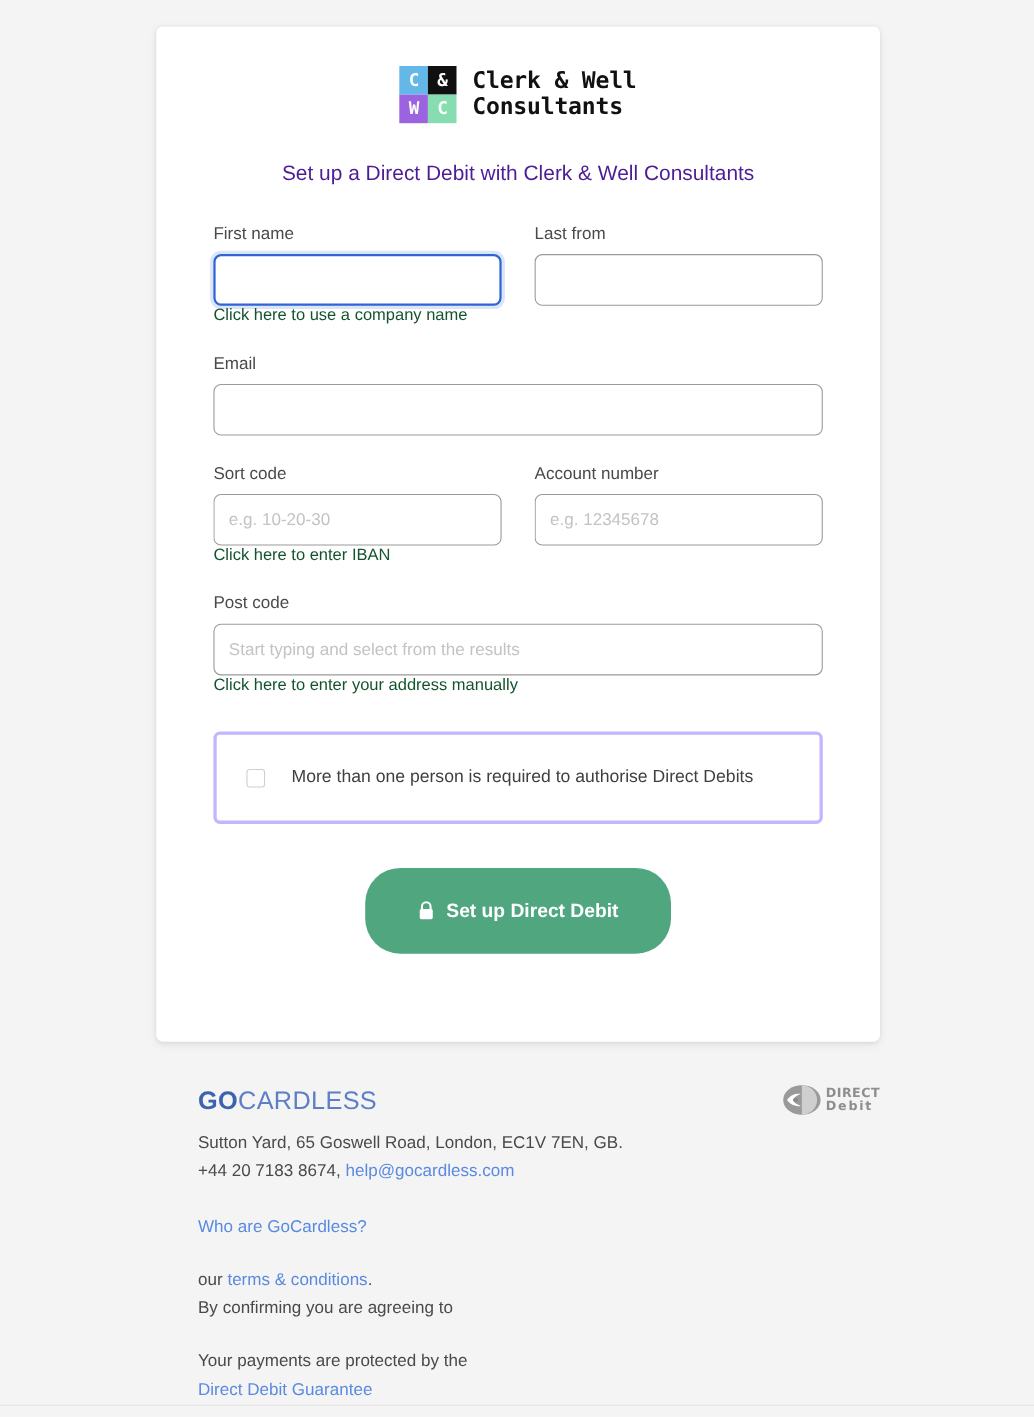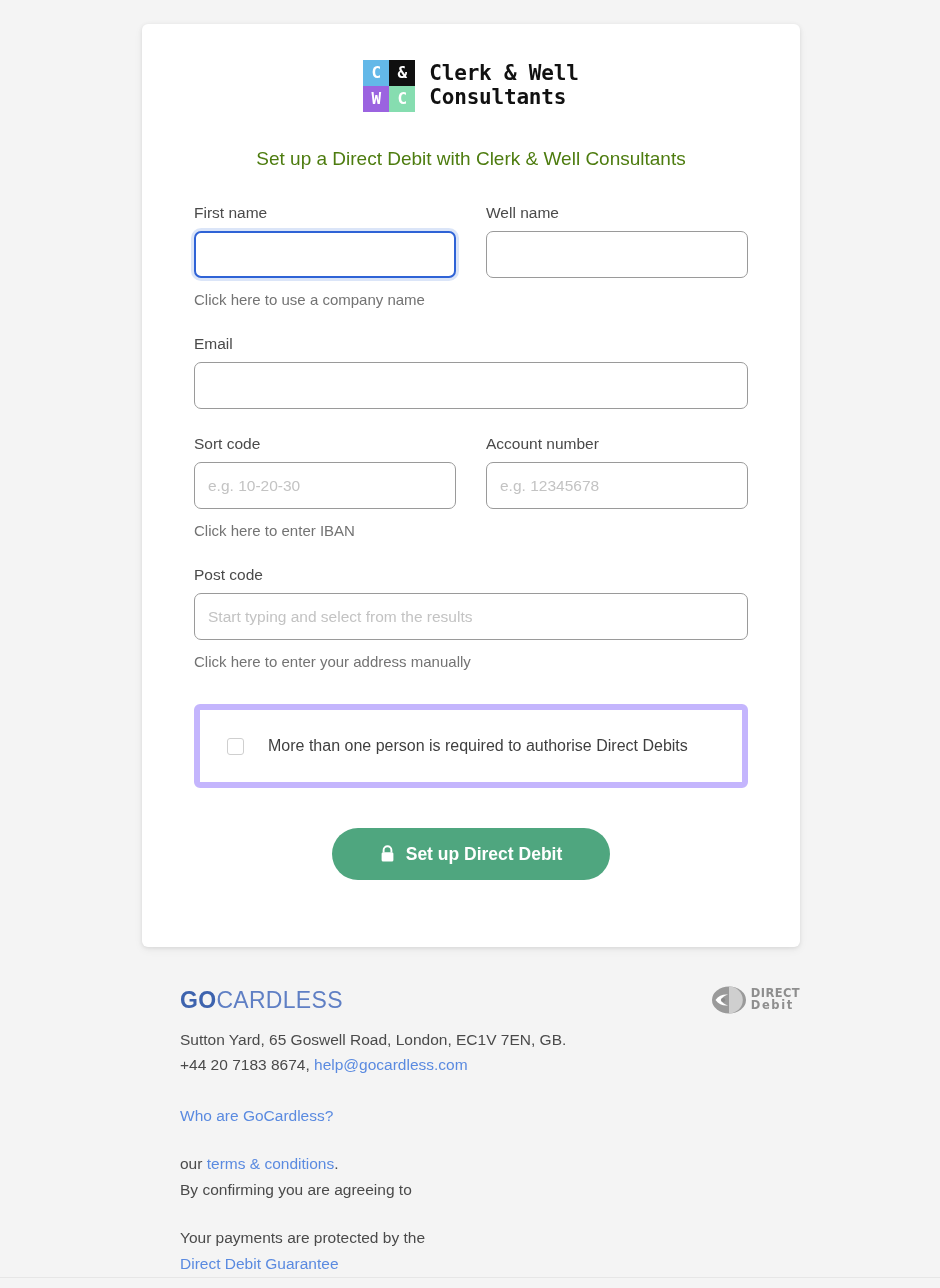--- a/index.html
+++ b/index.html
@@ -53,21 +53,21 @@
     font-size: 21px;
     line-height: 1.12;
     color: #111111;
     letter-spacing: -0.2px;
   }
 
   
   .form-heading {
     text-align: center;
     font-size: 19px;
-    color: #4d7c0f;
+    color: #4c1d95;
     margin-top: 36px;
     font-weight: 400;
   }
 
   
   .form-body { padding: 0 52px; margin-top: 34px; }
   .row { display: flex; gap: 30px; }
   .field { flex: 1; min-width: 0; }
   .field-label {
     display: block;
@@ -88,33 +88,32 @@
     color: #a16207;
     outline: none;
   }
   .text-input::placeholder { color: #c3c3c3; }
   .text-input.focused {
     border: 2px solid #2f63d6;
     box-shadow: 0 0 0 3px rgba(90,138,224,.22);
   }
   .helper-link {
     display: inline-block;
-    margin-top: 13px;
     font-size: 15px;
-    color: #737373;
+    color: #14532d;
     text-decoration: none;
     cursor: pointer;
   }
   .group { margin-top: 0; }
   .gap-lg { margin-top: 26px; }
 
   
   .check-panel {
     margin: 33px 52px 0 52px;
-    border: 6px solid #c4b5fd;
+    border: 3px solid #c4b5fd;
     border-radius: 6px;
     height: 84px;
     display: flex;
     align-items: center;
     padding-left: 27px;
   }
   .checkbox {
     width: 17px; height: 17px;
     border: 1px solid #cfcfcf;
     border-radius: 3px;
@@ -128,21 +127,21 @@
     color: #3f3f3f;
   }
 
   
   .submit-wrap { display: flex; justify-content: center; margin-top: 40px; }
   .submit-btn {
     display: inline-flex;
     align-items: center;
     justify-content: center;
     gap: 11px;
-    height: 52px;
+    height: 78px;
     padding: 17px 48px;
     border: none;
     border-radius: 32px;
     background: #4fa67f;
     color: #ffffff;
     font-family: "Liberation Sans", sans-serif;
     font-size: 17.5px;
     font-weight: 700;
     cursor: pointer;
   }
@@ -221,21 +220,21 @@
     <div class="form-heading">Set up a Direct Debit with Clerk &amp; Well Consultants</div>
 
     <div class="form-body">
 
       <div class="row">
         <div class="field">
           <label class="field-label">First name</label>
           <input class="text-input focused" type="text" autofocus="" placeholder="" style="">
         </div>
         <div class="field">
-          <label class="field-label">Well name</label>
+          <label class="field-label">Last from</label>
           <input class="text-input" type="text" placeholder="" style="">
         </div>
       </div>
       <a class="helper-link">Click here to use a company name</a>
 
       <div class="group gap-lg">
         <label class="field-label">Email</label>
         <input class="text-input" type="email" placeholder="" style="">
       </div>
 

